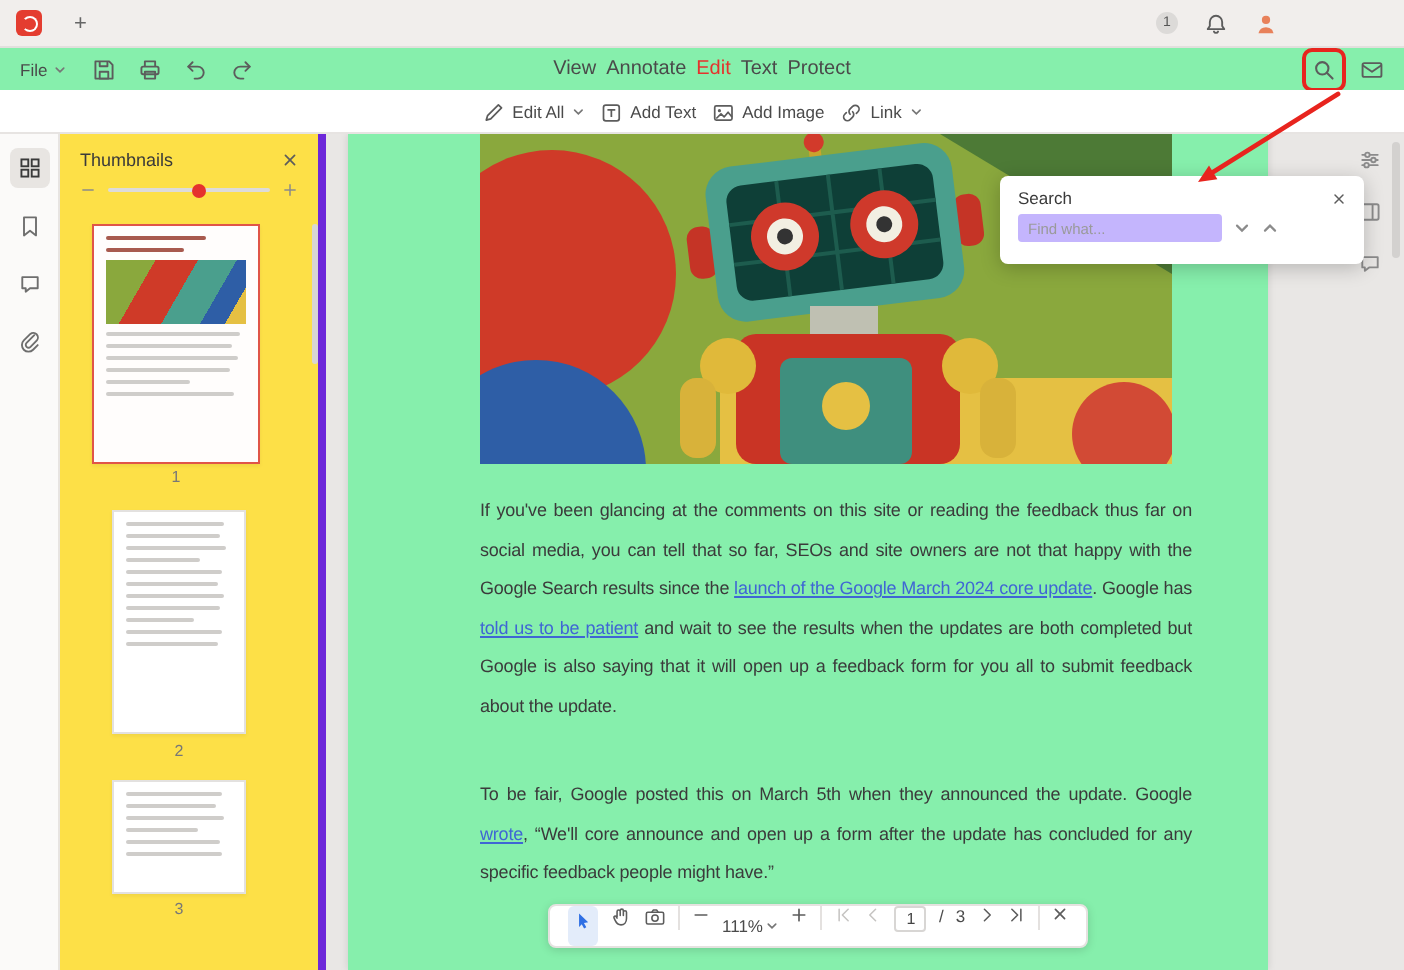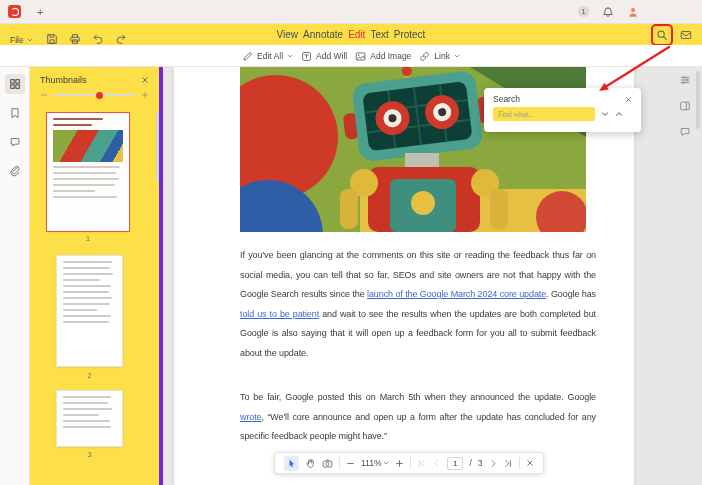--- a/index.html
+++ b/index.html
@@ -11,21 +11,21 @@
 .app-logo{width:13px;height:13px;border-radius:3px;background:#e43d30;margin-right:7px;position:relative;flex:none}
 .app-logo:after{content:"";position:absolute;left:3px;top:3px;width:6px;height:6px;border:1.4px solid #fff;border-radius:50%;border-left-color:transparent}
 .doc-tab{display:flex;align-items:center;gap:6px;background:#faf8f7;border:1px solid #e6e3e1;border-radius:4px;height:18px;padding:0 7px;font-size:7.5px;color:#4a4a4a}
 .tab-title{white-space:nowrap;overflow:hidden;text-overflow:ellipsis;max-width:118px}
 .new-tab{font-size:11px;color:#666;margin-left:9px;cursor:default}
 .tbright{margin-left:auto;display:flex;align-items:center;gap:13px;margin-right:55px}
 .badge{width:11px;height:11px;border-radius:50%;background:#dcdad8;font-size:7px;color:#555;display:flex;align-items:center;justify-content:center}
 .ic{color:#5c5c5c}
 .icdim{color:#8b8b8b}
 
-.menubar{position:absolute;left:0;top:24px;width:702px;height:21px;background:#fde047;display:flex;align-items:flex-end;padding:0 10px;z-index:5}
+.menubar{position:absolute;left:0;top:24px;width:702px;height:21px;background:#86efac;display:flex;align-items:center;padding:0 10px;z-index:5}
 .file-btn{display:flex;align-items:center;gap:3px;font-size:8.5px;color:#4a4a4a;margin-right:13px}
 .mb-icons{display:flex;gap:11px;align-items:center}
 .modetabs{position:absolute;left:50%;top:0;height:21px;transform:translateX(-50%);display:flex;gap:5px;align-items:center;font-size:10px;color:#4a4a4a;white-space:nowrap}
 .modetab.active{color:#e5322d}
 .menuright{position:absolute;right:10px;top:0;height:21px;display:flex;gap:10px;align-items:center}
 .searchwrap{position:relative;padding:2px}
 .annbox{position:absolute;left:-3px;top:-3px;right:-3px;bottom:-3px;border:2px solid #e8241e;border-radius:5px}
 
 .subbar{position:absolute;left:0;top:45px;width:702px;height:22px;background:#fff;border-bottom:1px solid #e7e4e2;z-index:5}
 .editbar{position:absolute;left:50%;top:45px;height:22px;transform:translateX(-50%);display:flex;gap:8px;align-items:center;z-index:6;white-space:nowrap}
@@ -41,34 +41,34 @@
 .track{position:relative;flex:1;height:2px;background:#dddbd9;border-radius:1px}
 .knob{position:absolute;left:52%;top:-2.5px;width:7px;height:7px;border-radius:50%;background:#e5322d}
 .thumb{position:absolute;background:#fff;border:1px solid #e3e1df;box-shadow:0 1px 2px rgba(0,0,0,.06);padding:5px 6px;display:flex;flex-direction:column;gap:4px;overflow:hidden}
 .thumb.selected{border:1.5px solid #e05548;background:#fffdfc}
 .thumb-label{position:absolute;text-align:center;font-size:8px;color:#777}
 .m-line{height:2px;background:#cfcdca;border-radius:1px;flex:none}
 .m-line.t{background:#a85a4e}
 .m-img{height:32px;flex:none;background:linear-gradient(120deg,#8aa83d 0%,#8aa83d 28%,#cf3a28 28%,#cf3a28 52%,#4a9f8d 52%,#4a9f8d 74%,#2e5ea6 74%,#2e5ea6 88%,#e5c043 88%)}
 .tp-scroll{position:absolute;left:126px;top:45px;width:3px;height:70px;border-radius:2px;background:#d8d6d3}
 
-.page{position:absolute;left:174px;top:67px;width:460px;height:418px;background:#ffffff;box-shadow:0 0 4px rgba(0,0,0,.12);z-index:1}
+.page{position:absolute;left:174px;top:67px;width:460px;height:418px;background:#86efac;box-shadow:0 0 4px rgba(0,0,0,.12);z-index:1}
 .robot{position:absolute;left:66px;top:0;width:346px;height:165px;overflow:hidden}
 .para{position:absolute;left:66px;width:356px;font-size:9px;letter-spacing:-0.1px;line-height:19.5px;text-align:justify;color:#3b3b3b}
 .doclink{color:#3f66d4;text-decoration:underline;cursor:pointer}
 .main-scroll{position:absolute;left:696px;top:71px;width:4px;height:58px;border-radius:2px;background:#d3d1cf;z-index:8}
 .rightcol{position:absolute;left:679px;top:74px;display:flex;flex-direction:column;gap:14px;z-index:8}
 
-.searchpop{position:absolute;left:484px;top:88px;width:157px;height:44px;background:#fff;border-radius:4px;box-shadow:0 2px 10px rgba(0,0,0,.22);z-index:20}
+.searchpop{position:absolute;left:500px;top:88px;width:182px;height:44px;background:#fff;border-radius:4px;box-shadow:0 2px 10px rgba(0,0,0,.22);z-index:20}
 .sp-head{display:flex;justify-content:space-between;align-items:center;padding:6px 9px 3px;font-size:8.5px;color:#3a3a3a}
 .sp-row{display:flex;align-items:center;gap:6px;padding:0 9px}
-.sp-input{width:102px;height:14px;background:#fde047;border:none;border-radius:2px;font-size:7.5px;padding:0 5px;color:#444;font-family:Liberation Serif, serif;outline:none}
+.sp-input{width:102px;height:14px;background:#c4b5fd;border:none;border-radius:2px;font-size:7.5px;padding:0 5px;color:#444;font-family:Liberation Sans, sans-serif;outline:none}
 .sp-input::placeholder{color:#9a9a9a}
 
-.bottombar{position:absolute;left:274px;top:452px;height:22px;display:flex;align-items:center;gap:6px;background:#fff;border:1px solid #e5e2e0;border-radius:4px;padding:0 9px;box-shadow:0 1px 5px rgba(0,0,0,.15);z-index:15;font-size:8.5px;color:#4a4a4a;white-space:nowrap}
+.bottombar{position:absolute;left:274px;top:452px;height:22px;display:flex;gap:6px;background:#fff;border:1px solid #e5e2e0;border-radius:4px;padding:0 9px;box-shadow:0 1px 5px rgba(0,0,0,.15);z-index:15;font-size:8.5px;color:#4a4a4a;white-space:nowrap}
 .bb-sep{width:1px;height:12px;background:#e4e1df}
 .bb-sel{background:#e3ecfa;border-radius:3px;padding:2px;color:#2f6fe4}
 .pagebox{min-width:16px;height:13px;border:1px solid #d8d6d4;border-radius:2px;font-size:8px;display:flex;align-items:center;justify-content:center;padding:0 3px;color:#444}
 .dis{color:#c6c4c2}
 .zoomtxt{display:flex;align-items:center;gap:2px}
 
 .annotlayer{position:absolute;left:0;top:0;width:702px;height:485px;z-index:40;pointer-events:none}
 </style>
 </head>
 <body>
@@ -161,21 +161,21 @@
     <span>Edit All</span>
     <svg width="6" height="6" viewBox="0 0 8 8" fill="none" stroke="#777" stroke-width="1.1" stroke-linecap="round">
         <path d="M1.5 2.8L4 5.3l2.5-2.5"></path>
       </svg>
   </div>
   <div class="tool">
     <svg class="ic" width="11" height="11" viewBox="0 0 14 14" fill="none" stroke="currentColor" stroke-width="1.1" stroke-linejoin="round">
         <rect x="2" y="2" width="10" height="10" rx="1.5"></rect>
         <path d="M4.5 5h5M7 5v4.5"></path>
       </svg>
-    <span>Add Will</span>
+    <span>Add Text</span>
   </div>
   <div class="tool">
     <svg class="ic" width="11" height="11" viewBox="0 0 14 14" fill="none" stroke="currentColor" stroke-width="1.1" stroke-linejoin="round">
         <rect x="1.5" y="2.5" width="11" height="9" rx="1"></rect>
         <circle cx="4.5" cy="5.5" r="1" fill="currentColor" stroke="none"></circle>
         <path d="M2.5 10.5l3-3 2 2 2.5-3 2.5 3"></path>
       </svg>
     <span>Add Image</span>
   </div>
   <div class="tool">

